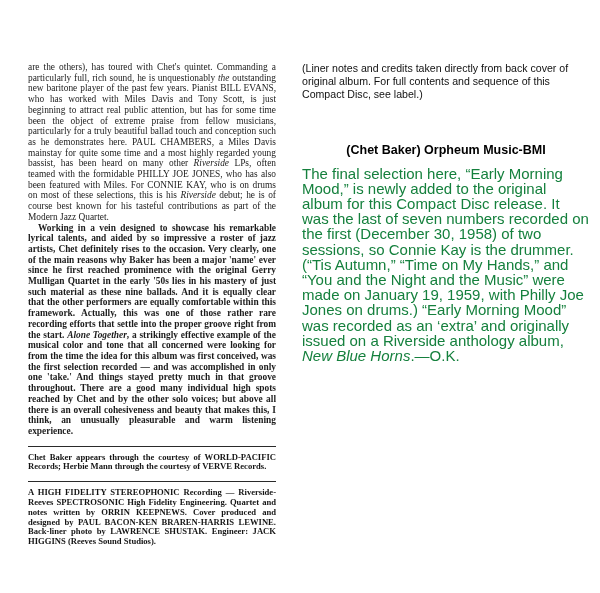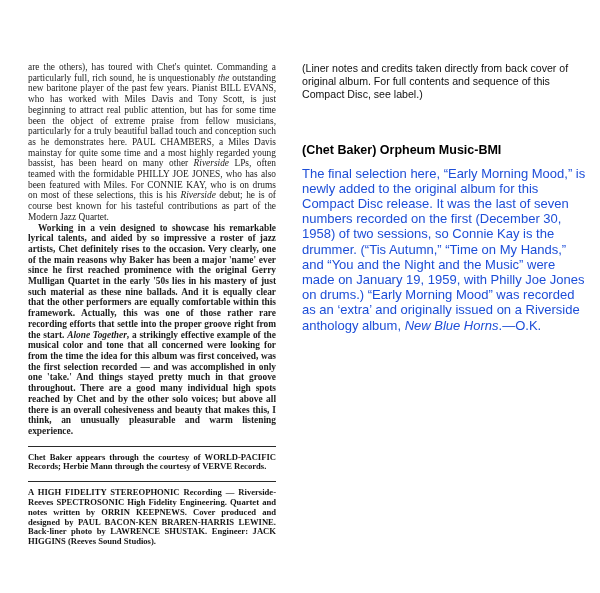--- a/index.html
+++ b/index.html
@@ -82,26 +82,27 @@
   .track-head {
     font-family: "Liberation Sans", sans-serif;
     font-size: 12.5px;
     font-weight: bold;
     line-height: 15.5px;
     color: #000;
     margin-bottom: 7px;
   }
   .track-head .line2 {
     display: block;
+    text-align: center;
   }
   .final-note {
     font-family: "Liberation Sans", sans-serif;
-    font-size: 13px;
+    font-size: 15px;
     line-height: 15.2px;
-    color: #1d4ed8;
+    color: #15803d;
     text-align: left;
   }
 </style>
 </head>
 <body>
 
 <div class="page">
 
   <div class="col-left">
     <div class="liner-body">

